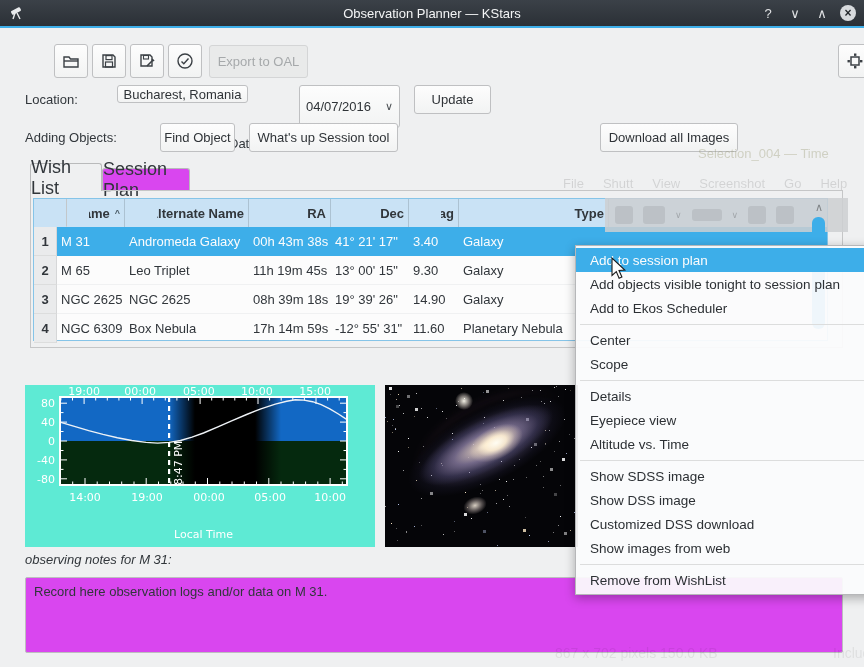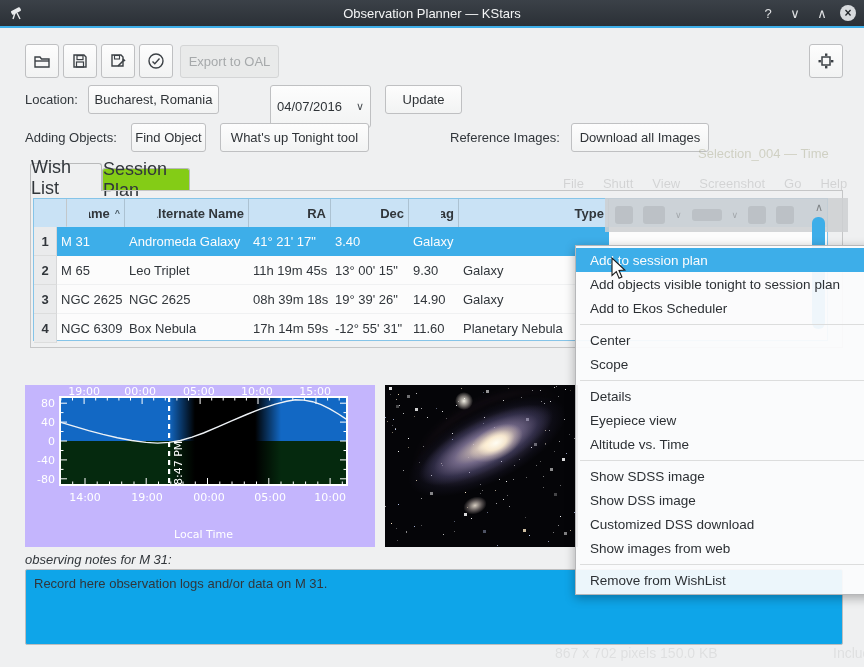--- a/index.html
+++ b/index.html
@@ -10,29 +10,29 @@
   .titlebar{left:0;top:0;width:864px;height:26px;background:linear-gradient(#3b4148,#2b3036);
             display:flex;align-items:center;color:#fcfcfc;}
   .tb-title{position:absolute;left:0;right:0;text-align:center;font-size:13px;color:#f4f5f6;}
   .tb-btns{position:absolute;right:8px;top:0;height:26px;display:flex;align-items:center;gap:9px;color:#dfe1e3;}
   .tb-btn{width:18px;height:18px;display:flex;align-items:center;justify-content:center;font-size:13px;cursor:default;}
   .tb-close{width:16px;height:16px;border-radius:50%;background:#d7dadd;color:#23272b;font-weight:bold;
             display:flex;align-items:center;justify-content:center;font-size:12px;line-height:1;}
   .accent{left:0;top:26px;width:864px;height:2px;background:#3daee9;}
   
   .btn{background:linear-gradient(#fdfdfd,#f2f3f3);border:1px solid #bfc0c2;border-radius:3px;
-       display:flex;align-items:center;justify-content:center;color:#2f3337;font-size:13px;box-sizing:border-box;}
+       display:flex;align-items:center;justify-content:center;color:#2f3337;font-size:13px;box-sizing:border-box;margin-left:29px;}
   .btn.disabled{background:#e9eaea;border-color:#d4d5d6;color:#a6a9ab;}
   .iconbtn{width:34px;height:34px;}
   .label{display:flex;align-items:center;height:29px;}
   
   .tab{box-sizing:border-box;border:1px solid #b9babb;border-bottom:none;border-radius:3px 3px 0 0;
        display:flex;align-items:center;justify-content:center;font-size:18px;}
   .tab.active{background:#eff0f1;z-index:3;}
-  .tab.inactive{background:#84cc16;}
+  .tab.inactive{background:#d946ef;}
   .paneframe{box-sizing:border-box;border:1px solid #c5c6c7;background:transparent;}
   
   .table{box-sizing:border-box;border:1px solid #85c4e8;background:#fcfcfc;z-index:2;}
   .trow{display:grid;grid-template-columns:23px 68px 124px 82px 78px 50px 150px 1fr;height:29px;}
   .thead{height:28px;background:#c9e2f5;font-weight:bold;}
   .thead .tcell{justify-content:flex-end;border-right:1px solid rgba(0,0,0,0.14);margin-left:32px;}
   .thead .tcell:last-child{border-right:none;}
   .tcell{display:flex;align-items:center;padding:0 4px;box-sizing:border-box;white-space:nowrap;overflow:hidden;}
   .numcell{background:#eaebec;justify-content:center;font-weight:600;border-right:1px solid #d6d7d8;
            border-bottom:1px solid #dcdddd;padding:0;}
@@ -44,41 +44,41 @@
   .scroll-thumb{width:13px;border-radius:6px;background:#3daee9;}
   .scroll-up{color:#7f8386;font-size:11px;}
   
   .menu{width:300px;background:rgba(251,251,252,0.94);border:1px solid #b6b7b9;box-sizing:border-box;
         box-shadow:0 3px 10px rgba(0,0,0,0.3);z-index:10;padding:2px 0;font-size:13.5px;color:#2c3034;}
   .menu-item{height:24px;display:flex;align-items:center;padding-left:14px;white-space:nowrap;}
   .menu-item.hl{background:#3daee9;color:#fcfcfc;}
   .menu-sep{height:8px;position:relative;}
   .menu-sep::after{content:"";position:absolute;left:4px;right:4px;top:4px;height:1px;background:#dcdddd;}
   
-  .plot{background:#c4b5fd;z-index:1;}
+  .plot{background:#5eead4;z-index:1;}
   #altplot text{font-family:"DejaVu Sans",sans-serif;font-size:11px;fill:#ffffff;}
   
   .skyimg{background:#050508;overflow:hidden;z-index:1;}
   .gx{position:absolute;border-radius:50%;}
   .gx-halo{left:-6px;top:-14px;width:216px;height:150px;transform:rotate(-27deg);
      background:radial-gradient(ellipse 50% 30% at 50% 50%,rgba(190,180,215,0.5),rgba(110,100,150,0.32) 48%,rgba(55,50,90,0.16) 66%,transparent 80%);}
   .gx-disk{left:8px;top:2px;width:186px;height:116px;transform:rotate(-27deg);
      background:radial-gradient(ellipse 50% 27% at 50% 50%,rgba(255,246,226,0.95),rgba(222,203,193,0.8) 13%,rgba(148,133,173,0.6) 38%,rgba(78,73,118,0.32) 62%,transparent 80%);}
   .gx-dust{left:26px;top:16px;width:156px;height:70px;transform:rotate(-27deg);border-radius:50%;
      border-top:6px solid rgba(30,18,28,0.5);filter:blur(3px);}
   .gx-core{left:82px;top:42px;width:58px;height:32px;transform:rotate(-27deg);
      background:radial-gradient(closest-side,#fffdf3,rgba(255,240,212,0.9) 38%,rgba(226,208,190,0.4) 70%,transparent);}
   .gx-m32{left:70px;top:7px;width:18px;height:18px;
      background:radial-gradient(closest-side,rgba(255,252,240,0.95),rgba(230,220,210,0.5) 55%,transparent);}
   .gx-m110{left:78px;top:112px;width:24px;height:17px;transform:rotate(-20deg);
      background:radial-gradient(closest-side,rgba(250,240,225,0.85),rgba(200,185,180,0.4) 60%,transparent);}
   
   .notes-label{font-style:italic;}
-  .notes{box-sizing:border-box;border:1px solid #bdbebf;border-radius:2px;background:#0ea5e9;
-         font-family:"Liberation Sans",sans-serif;font-size:13px;color:#31363b;padding:6px 8px;resize:none;outline:none;}
+  .notes{box-sizing:border-box;border:1px solid #bdbebf;border-radius:2px;background:#d946ef;
+         font-family:"Liberation Sans",sans-serif;font-size:13px;color:#31363b;padding:6px 8px;resize:none;outline:none;margin-top:8px;}
   
   .ghost{color:rgba(0,0,0,0.12);pointer-events:none;}
   .ghost-strip{background:rgba(205,207,209,0.85);display:flex;align-items:center;gap:10px;padding:0 10px;z-index:4;}
   .gblob{background:rgba(0,0,0,0.08);border-radius:3px;}
   .gchev{color:rgba(0,0,0,0.22);font-size:9px;}
   .combo-chev{margin-left:14px;font-size:11px;color:#4a4e52;}
   .dropzone{display:flex;gap:10px;}
   svg{display:block;}
 </style>
 </head>
@@ -134,32 +134,31 @@
     <svg width="18" height="18" viewBox="0 0 18 18">
       <rect x="5" y="5" width="8" height="8" fill="none" stroke="#3b4045" stroke-width="1.5"></rect>
       <rect x="8" y="1.5" width="2.4" height="2.4" fill="#3b4045"></rect>
       <rect x="8" y="14" width="2.4" height="2.4" fill="#3b4045"></rect>
       <rect x="1.5" y="8" width="2.4" height="2.4" fill="#3b4045"></rect>
       <rect x="14" y="8" width="2.4" height="2.4" fill="#3b4045"></rect>
     </svg>
   </div>
 
   <div class="abs label" style="left:25px;top:85px;">Location:</div>
-  <div class="abs btn" style="left:88px;top:85px;width:131px;height:29px;">Bucharest, Romania</div>
+  <div class="abs btn" style="left:88px;top:85px;width:131px;height:18px;">Bucharest, Romania</div>
   <div class="abs label" style="left:229px;top:85px;margin-top:44px;">Date:</div>
   <div class="abs btn" style="left:270px;top:85px;width:101px;height:43px;">
     <span>04/07/2016</span>
     <span class="combo-chev">∨</span>
   </div>
   <div class="abs btn" style="left:385px;top:85px;width:77px;height:29px;">Update</div>
 
   <div class="abs label" style="left:25px;top:123px;">Adding Objects:</div>
   <div class="abs btn" style="left:131px;top:123px;width:75px;height:29px;">Find Object</div>
-  <div class="abs btn" style="left:220px;top:123px;width:149px;height:29px;">What's up Tonight tool</div>
-  <div class="abs label" style="left:450px;top:123px;">Reference Images:</div>
+  <div class="abs btn" style="left:220px;top:123px;width:149px;height:29px;">What's up Session tool</div>
   <div class="abs btn" style="left:571px;top:123px;width:138px;height:29px;">Download all Images</div>
 
   <div class="abs ghost" style="left:698px;top:146px;font-size:13px;color:rgba(150,148,110,0.35);">Selection_004 — Time</div>
   <div class="abs ghost dropzone" style="left:563px;top:176px;gap:19px;font-size:13px;" id="ghost-menubar">
       <span>File</span>
       <span>Shutt</span>
       <span>View</span>
       <span>Screenshot</span>
       <span>Go</span>
       <span>Help</span>
@@ -177,20 +176,21 @@
         <div class="tcell">RA</div>
         <div class="tcell">Dec</div>
         <div class="tcell">Mag</div>
         <div class="tcell">Type</div>
         <div class="tcell"></div>
       </div>
       <div class="trow drow selected">
         <div class="tcell numcell">1</div>
         <div class="tcell dcell">M 31</div>
         <div class="tcell dcell">Andromeda Galaxy</div>
+        <div class="tcell dcell">00h 43m 38s</div>
         <div class="tcell dcell">41° 21' 17"</div>
         <div class="tcell dcell">3.40</div>
         <div class="tcell dcell">Galaxy</div>
         <div class="tcell dcell"></div>
       </div>
       <div class="trow drow">
         <div class="tcell numcell">2</div>
         <div class="tcell dcell">M 65</div>
         <div class="tcell dcell">Leo Triplet</div>
         <div class="tcell dcell">11h 19m 45s</div>

